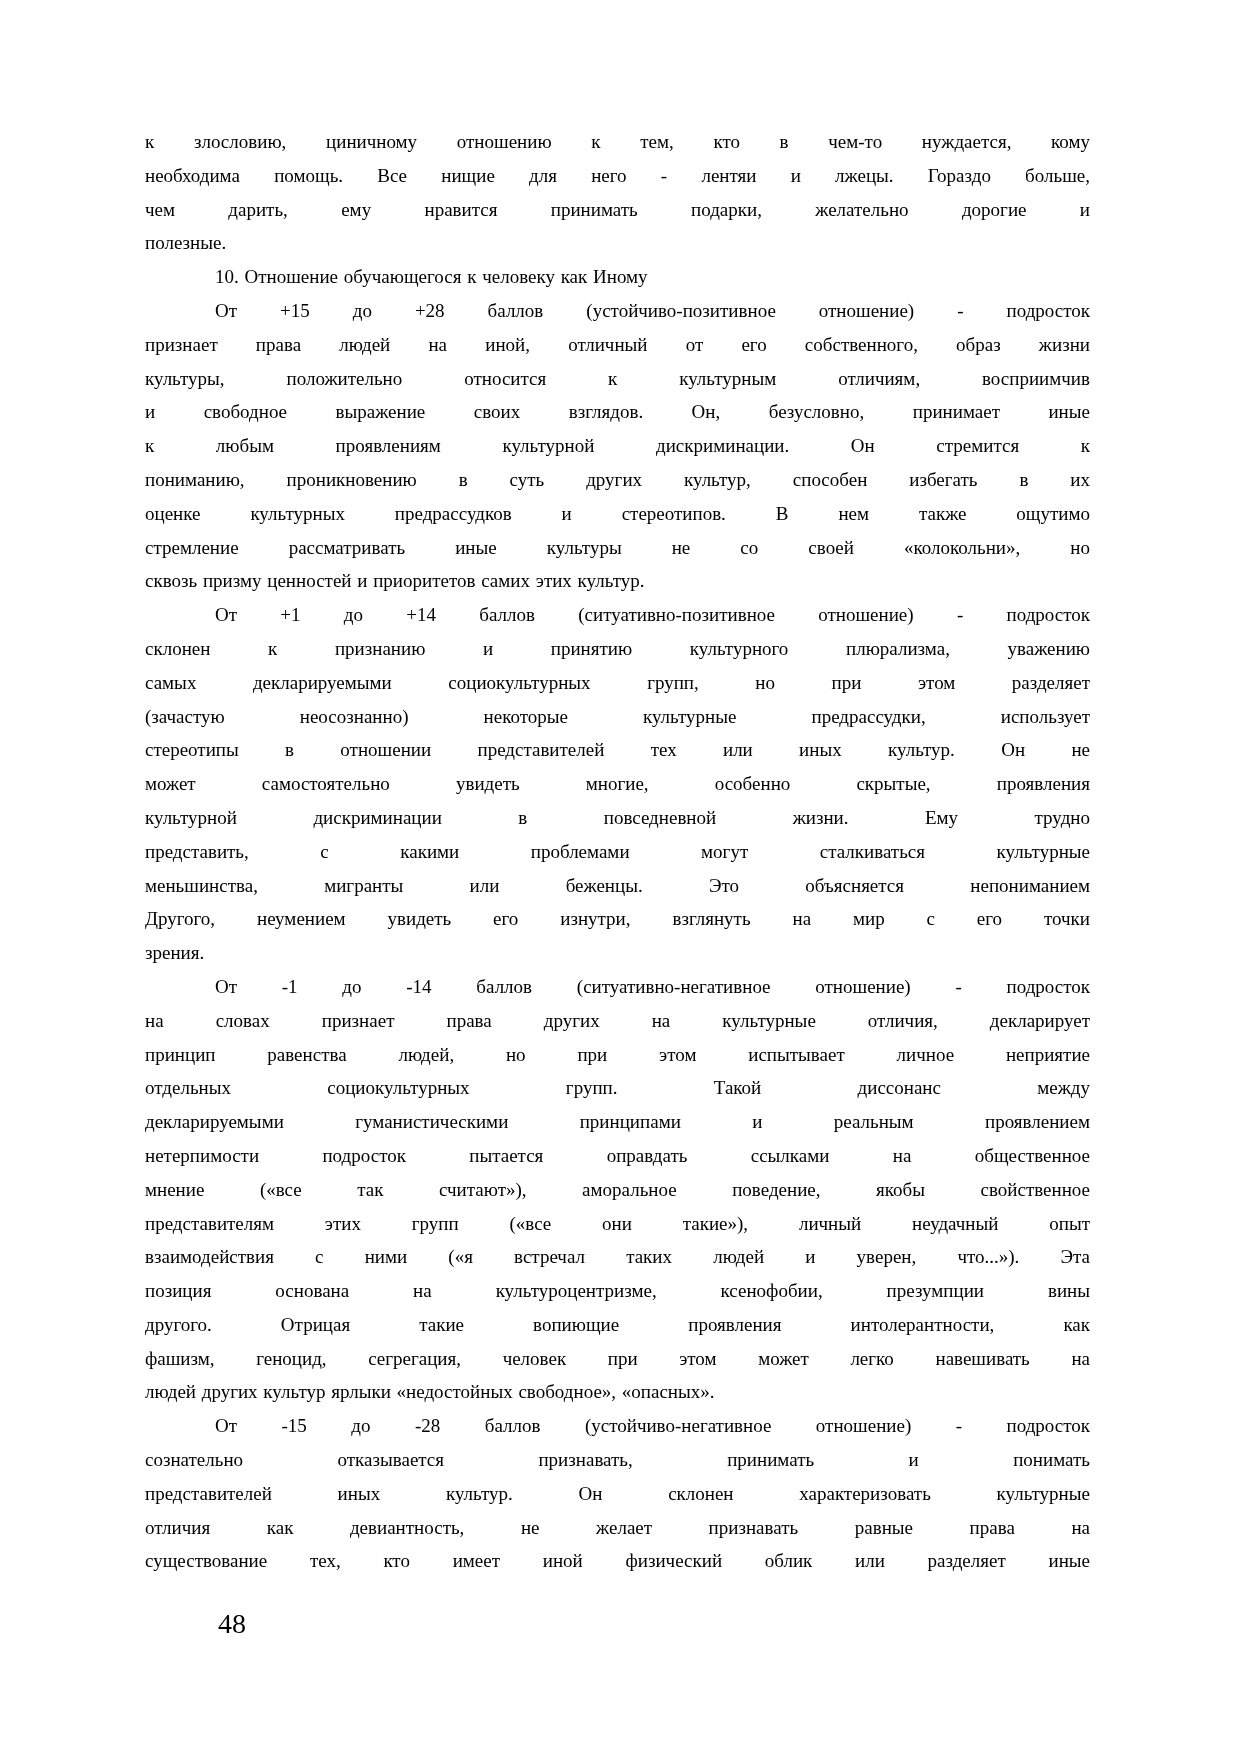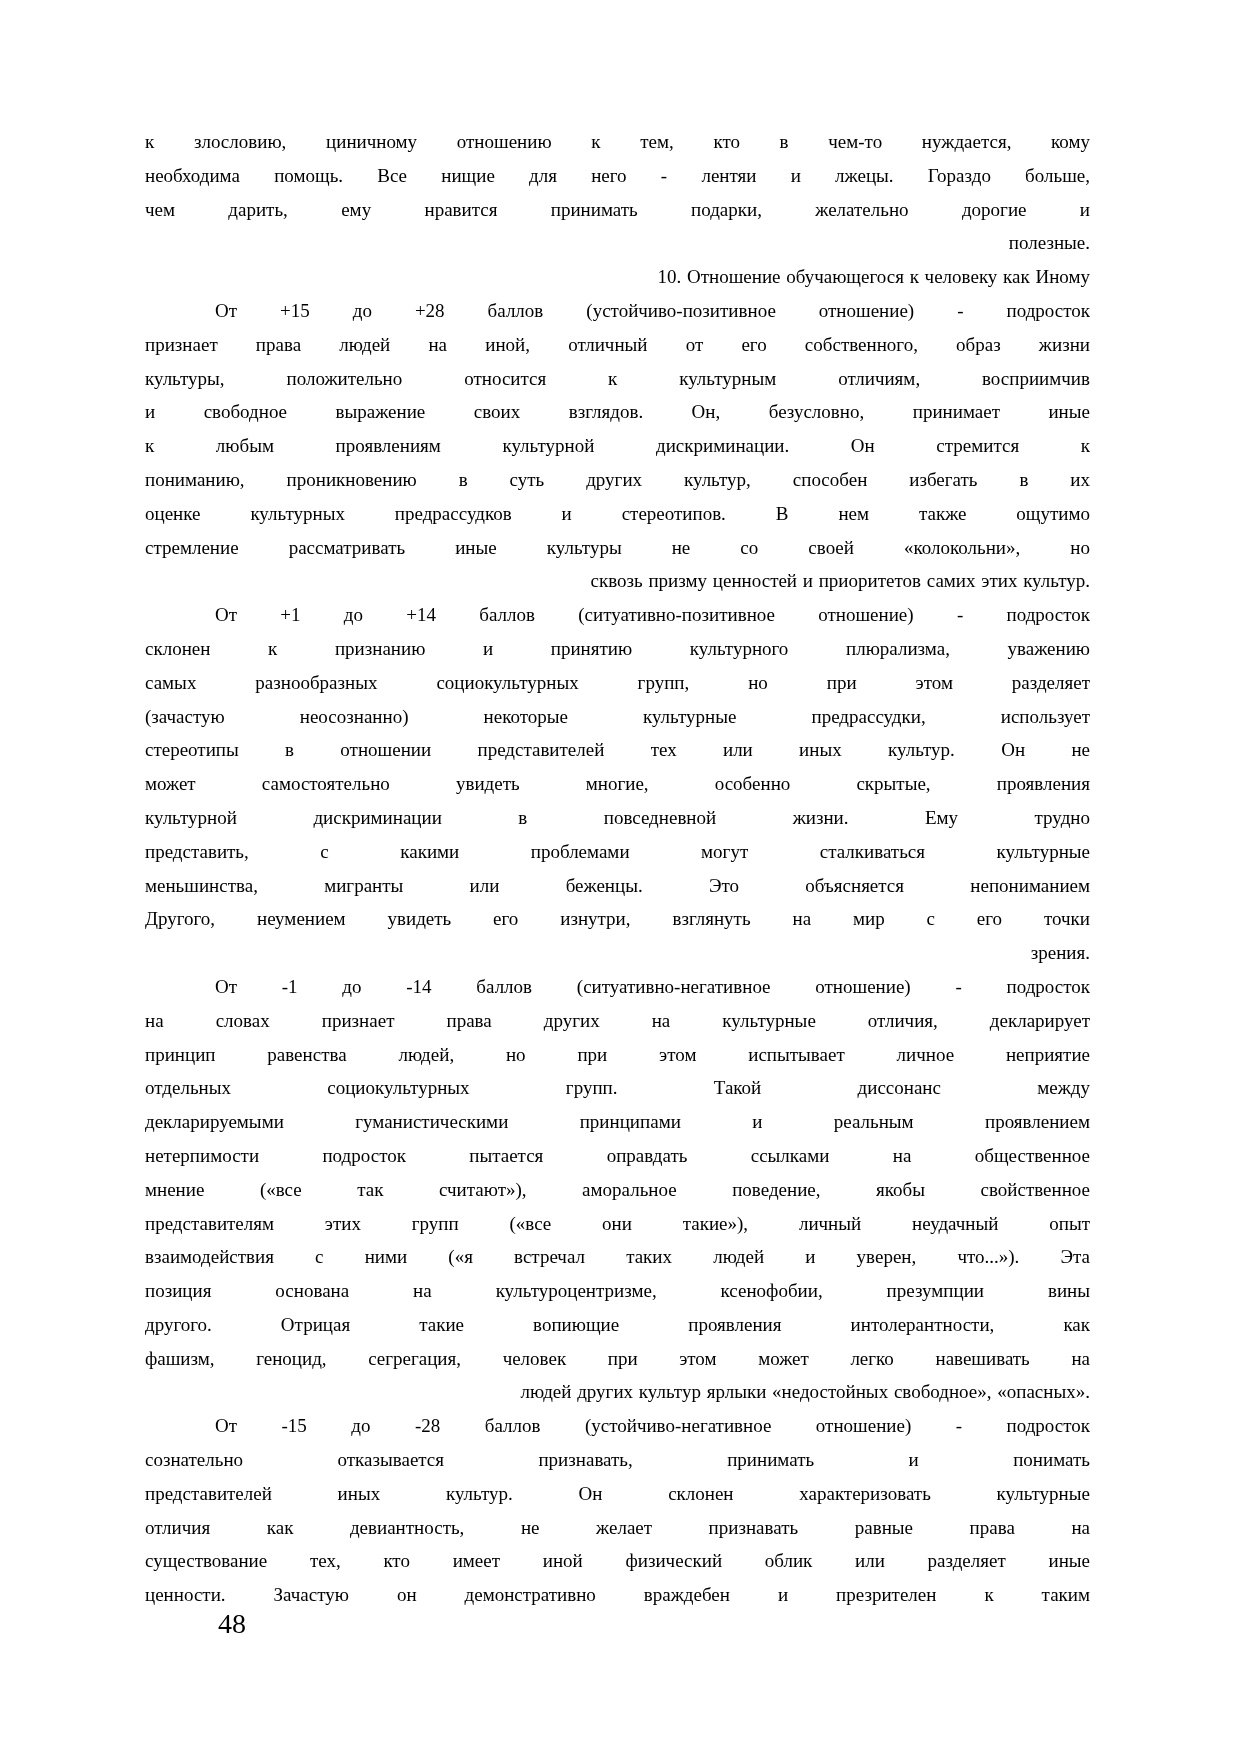--- a/index.html
+++ b/index.html
@@ -28,21 +28,21 @@
     font-size: 19px;
     line-height: 33.8px;
     word-spacing: 1px;
     margin-top: 6px;
   }
   .para { margin: 0; padding: 0; }
   .line {
     height: 33.8px;
     overflow: hidden;
     white-space: normal;
-    text-align: right;
+    text-align: left;
   }
   
   .line.j {
     text-align: justify;
     -moz-text-align-last: justify;
     text-align-last: justify;
   }
   
   .line.ind { text-indent: 70px; }
   .page-number {
@@ -79,21 +79,21 @@
       <div class="line j">к любым проявлениям культурной дискриминации. Он стремится к</div>
       <div class="line j">пониманию, проникновению в суть других культур, способен избегать в их</div>
       <div class="line j">оценке культурных предрассудков и стереотипов. В нем также ощутимо</div>
       <div class="line j">стремление рассматривать иные культуры не со своей «колокольни», но</div>
       <div class="line">сквозь призму ценностей и приоритетов самих этих культур.</div>
     </div>
 
     <div class="para">
       <div class="line j ind">От +1 до +14 баллов (ситуативно-позитивное отношение) - подросток</div>
       <div class="line j">склонен к признанию и принятию культурного плюрализма, уважению</div>
-      <div class="line j">самых разнообразных социокультурных групп, но при этом разделяет</div>
+      <div class="line j">самых декларируемыми социокультурных групп, но при этом разделяет</div>
       <div class="line j">(зачастую неосознанно) некоторые культурные предрассудки, использует</div>
       <div class="line j">стереотипы в отношении представителей тех или иных культур. Он не</div>
       <div class="line j">может самостоятельно увидеть многие, особенно скрытые, проявления</div>
       <div class="line j">культурной дискриминации в повседневной жизни. Ему трудно</div>
       <div class="line j">представить, с какими проблемами могут сталкиваться культурные</div>
       <div class="line j">меньшинства, мигранты или беженцы. Это объясняется непониманием</div>
       <div class="line j">Другого, неумением увидеть его изнутри, взглянуть на мир с его точки</div>
       <div class="line">зрения.</div>
     </div>
 
@@ -112,20 +112,19 @@
       <div class="line j">фашизм, геноцид, сегрегация, человек при этом может легко навешивать на</div>
       <div class="line">людей других культур ярлыки «недостойных свободное», «опасных».</div>
     </div>
 
     <div class="para">
       <div class="line j ind">От -15 до -28 баллов (устойчиво-негативное отношение) - подросток</div>
       <div class="line j">сознательно отказывается признавать, принимать и понимать</div>
       <div class="line j">представителей иных культур. Он склонен характеризовать культурные</div>
       <div class="line j">отличия как девиантность, не желает признавать равные права на</div>
       <div class="line j">существование тех, кто имеет иной физический облик или разделяет иные</div>
-      <div class="line j">ценности. Зачастую он демонстративно враждебен и презрителен к таким</div>
     </div>
 
   </div>
 
   <div class="page-number">48</div>
 
 </div>
 
 </body></html>

